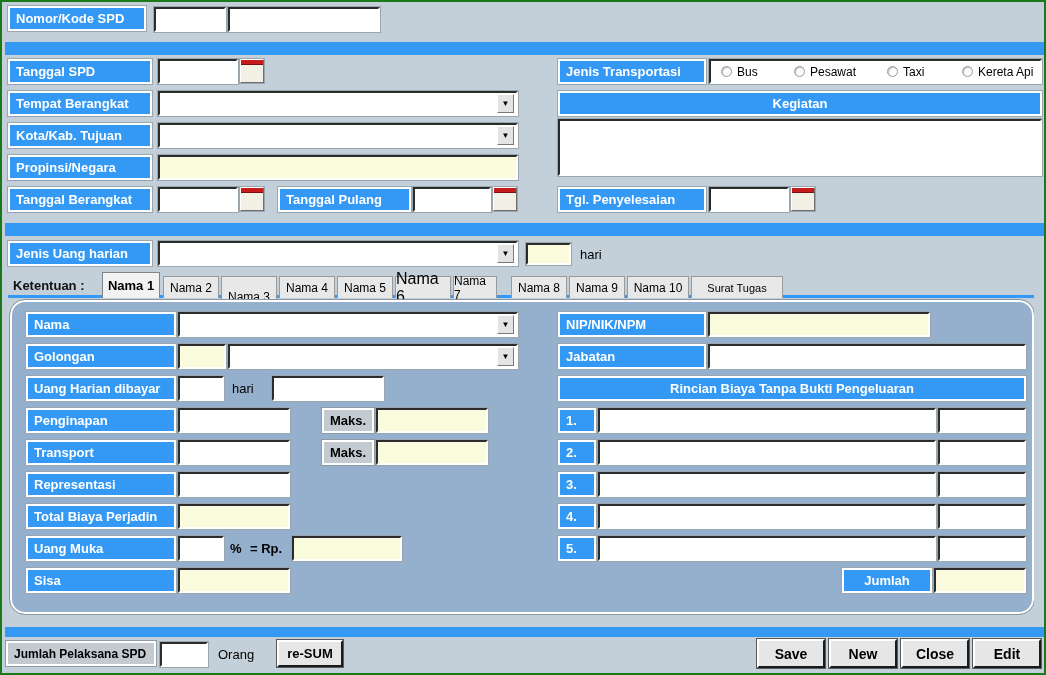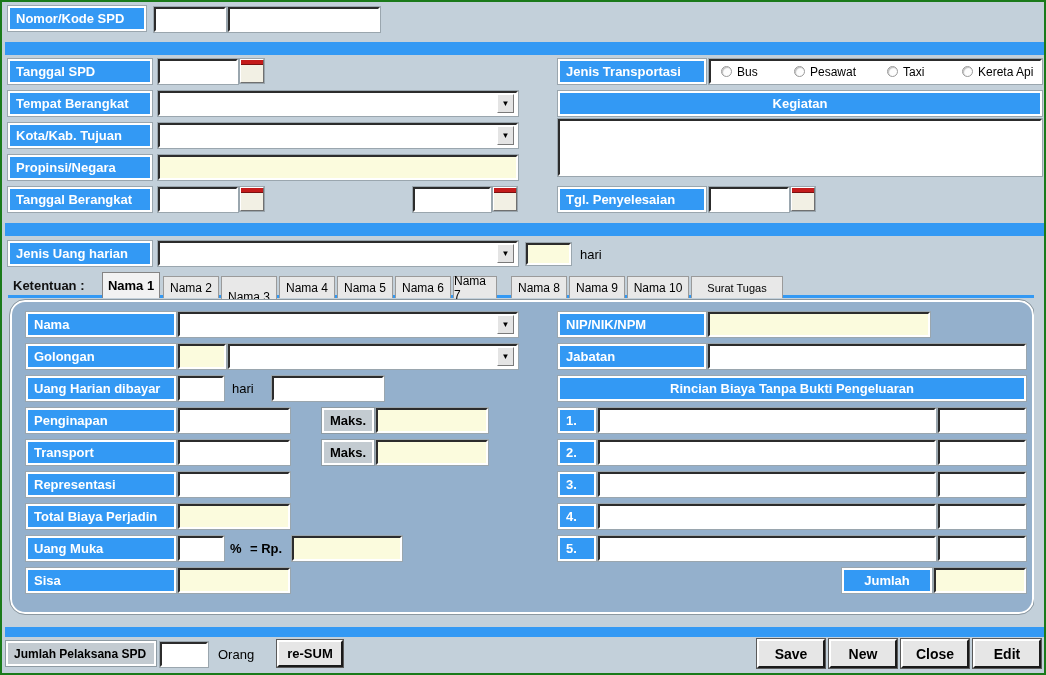--- a/index.html
+++ b/index.html
@@ -135,20 +135,21 @@
     <div class="lbl" style="position:absolute; left:0; top:96px; width:144px;">Propinsi/Negara</div>
     <div class="fld yellow" style="position:absolute; left:150px; top:96px; width:360px;"></div>
 
     <div class="lbl" style="position:absolute; left:0; top:128px; width:144px;">Tanggal Berangkat</div>
     <div class="fld" style="position:absolute; left:150px; top:128px; width:80px;"></div>
     <div class="cal" style="position:absolute; left:232px; top:128px;">
       <div class="calTop"></div>
       <div class="calNum">24</div>
     </div>
 
+    <div class="lbl" style="position:absolute; left:270px; top:128px; width:133px;">Tanggal Pulang</div>
     <div class="fld" style="position:absolute; left:405px; top:128px; width:78px;"></div>
     <div class="cal" style="position:absolute; left:485px; top:128px;">
       <div class="calTop"></div>
       <div class="calNum">24</div>
     </div>
   </div>
 
   <div class="absbox" style="left:556px; top:57px; width:484px; height:152px;">
 
     <div class="lbl" style="position:absolute; left:0; top:0; width:148px;">Jenis Transportasi</div>
@@ -217,21 +218,21 @@
                 background:#e8e8e8; border:1px solid #9a9a9a; border-bottom:none;
                 display:flex; align-items:center; justify-content:center;
                 font-size:12px; color:#000;">Nama 4</div>
     <div style="position:absolute; left:329px; top:4px; width:56px; height:22px;
                 background:#e8e8e8; border:1px solid #9a9a9a; border-bottom:none;
                 display:flex; align-items:center; justify-content:center;
                 font-size:12px; color:#000;">Nama 5</div>
     <div style="position:absolute; left:387px; top:4px; width:56px; height:22px;
                 background:#e8e8e8; border:1px solid #9a9a9a; border-bottom:none;
                 display:flex; align-items:center; justify-content:center;
-                font-size:12px; color:#000;">Nama 6</div>
+                font-size:16px; color:#000;">Nama 6</div>
     <div style="position:absolute; left:445px; top:4px; width:44px; height:22px;
                 background:#e8e8e8; border:1px solid #9a9a9a; border-bottom:none;
                 display:flex; align-items:center; justify-content:center;
                 font-size:12px; color:#000;">Nama 7</div>
     <div style="position:absolute; left:503px; top:4px; width:56px; height:22px;
                 background:#e8e8e8; border:1px solid #9a9a9a; border-bottom:none;
                 display:flex; align-items:center; justify-content:center;
                 font-size:12px; color:#000;">Nama 8</div>
     <div style="position:absolute; left:561px; top:4px; width:56px; height:22px;
                 background:#e8e8e8; border:1px solid #9a9a9a; border-bottom:none;

